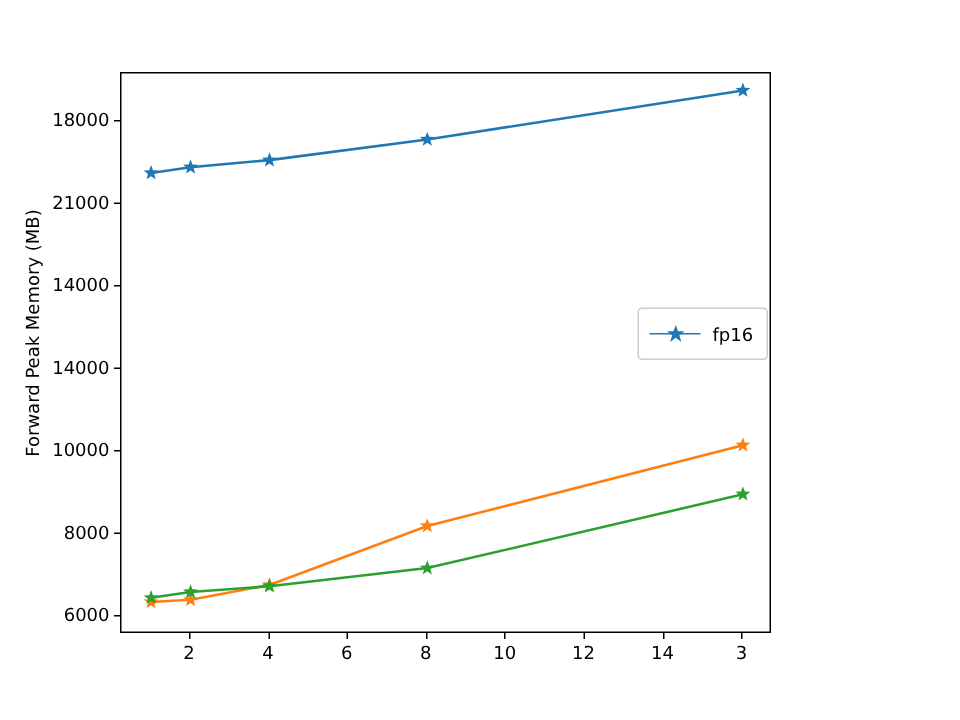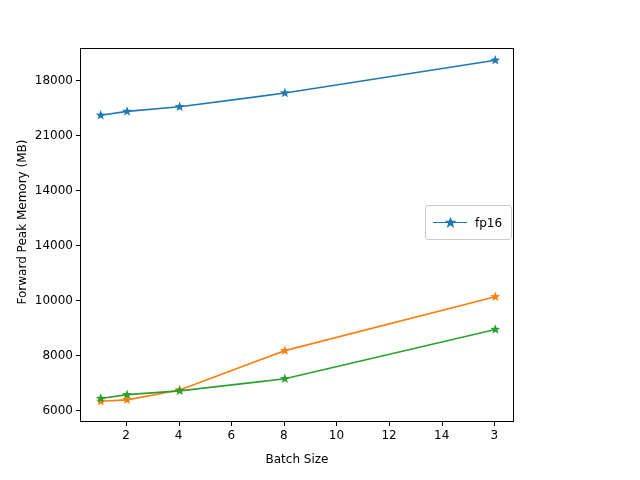--- a/index.html
+++ b/index.html
@@ -145,21 +145,20 @@
     white-space: nowrap;
   }
 </style>
 </head>
 <body>
 
 <div id="figure">
 
 
   <div id="ylabel">Forward Peak Memory (MB)</div>
-  <div id="xlabel">Batch Size</div>
 
   <div id="ytick-labels">
       <div class="ytick-label" style="top: 409.625px;">6000</div>
       <div class="ytick-label" style="top: 354.625px;">8000</div>
       <div class="ytick-label" style="top: 299.625px;">10000</div>
       <div class="ytick-label" style="top: 244.625px;">14000</div>
       <div class="ytick-label" style="top: 189.625px;">14000</div>
       <div class="ytick-label" style="top: 134.625px;">21000</div>
       <div class="ytick-label" style="top: 79.625px;">18000</div>
     </div>

